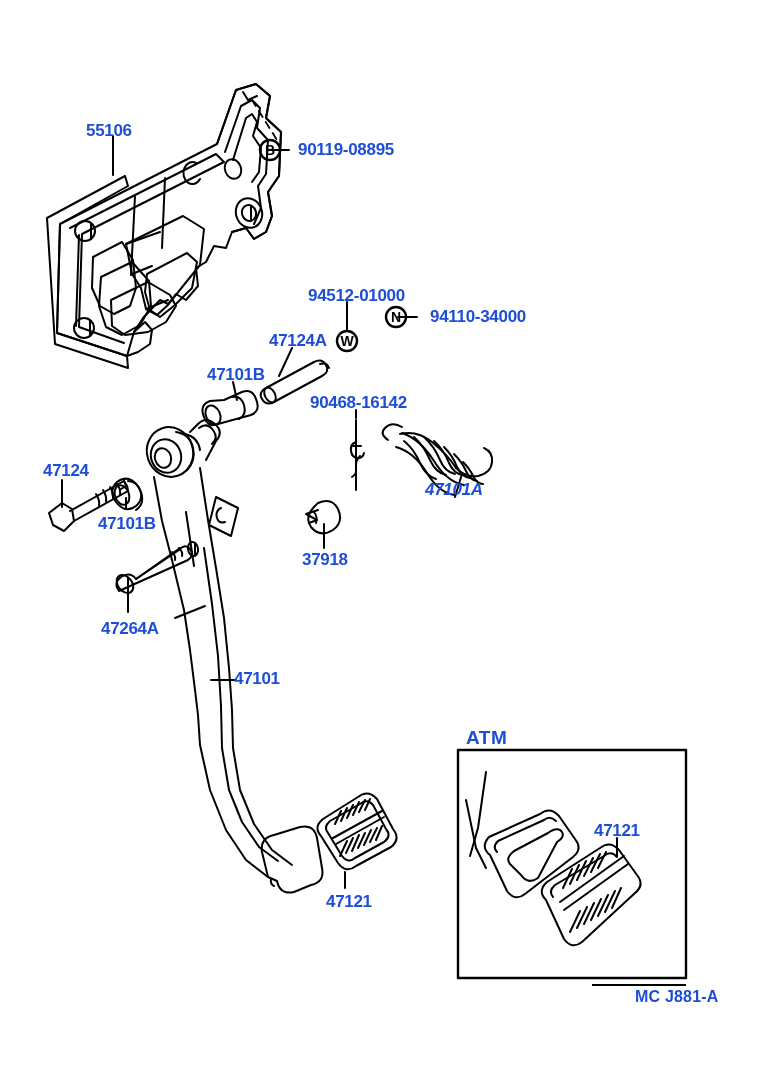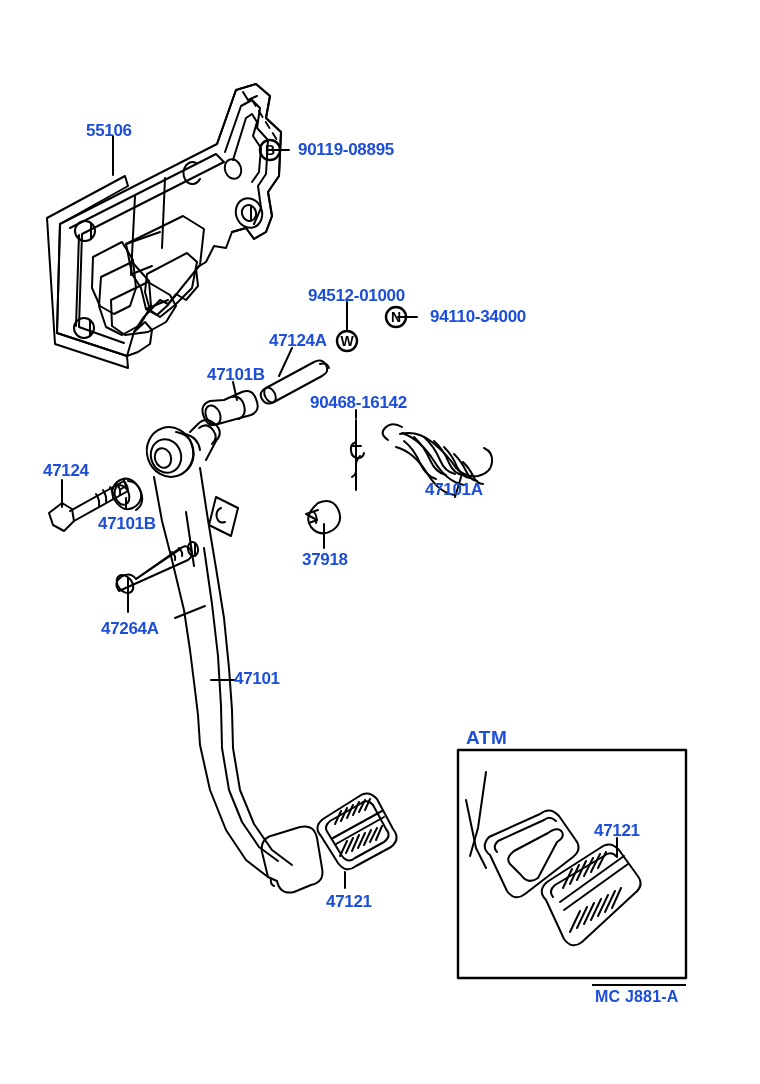--- a/index.html
+++ b/index.html
@@ -28,21 +28,21 @@
     position: absolute;
     font-family: "Liberation Sans", sans-serif;
     font-weight: bold;
     font-size: 17px;
     letter-spacing: -0.3px;
     color: #1d4ed8;
     white-space: nowrap;
     line-height: 1;
   }
   .lbl.atm { font-size: 19px; letter-spacing: 0.5px; }
-  .lbl.footer { font-size: 16px; letter-spacing: 0.2px; }
+  .lbl.footer { font-size: 16px; letter-spacing: 0.2px; margin-left: 40px; }
 </style>
 </head>
 <body>
 
 <div id="sheet">
 
   <svg id="art" viewBox="0 0 760 1084" xmlns="http://www.w3.org/2000/svg">
 
     <defs>
       <g id="hatch-lines">
@@ -389,21 +389,21 @@
   </svg>
 
   <div class="lbl" style="left:86px;  top:122px;">55106</div>
   <div class="lbl" style="left:298px; top:141px;">90119-08895</div>
   <div class="lbl" style="left:308px; top:287px;">94512-01000</div>
   <div class="lbl" style="left:430px; top:308px;">94110-34000</div>
   <div class="lbl" style="left:269px; top:332px;text-align:right;">47124A</div>
   <div class="lbl" style="left:207px; top:366px;">47101B</div>
   <div class="lbl" style="left:310px; top:394px;">90468-16142</div>
   <div class="lbl" style="left:43px;  top:462px;">47124</div>
-  <div class="lbl" style="left:425px; top:481px;">47101A</div>
+  <div class="lbl" style="left:425px; top:481px;font-style:italic;">47101A</div>
   <div class="lbl" style="left:98px;  top:515px;">47101B</div>
   <div class="lbl" style="left:302px; top:551px;">37918</div>
   <div class="lbl" style="left:101px; top:620px;text-align:center;">47264A</div>
   <div class="lbl" style="left:234px; top:670px;">47101</div>
   <div class="lbl" style="left:326px; top:893px;">47121</div>
   <div class="lbl" style="left:594px; top:822px;">47121</div>
 
   <div class="lbl atm" style="left:466px; top:728px;">ATM</div>
   <div class="lbl footer" style="left:595px; top:989px;">MC  J881-A</div>
 

